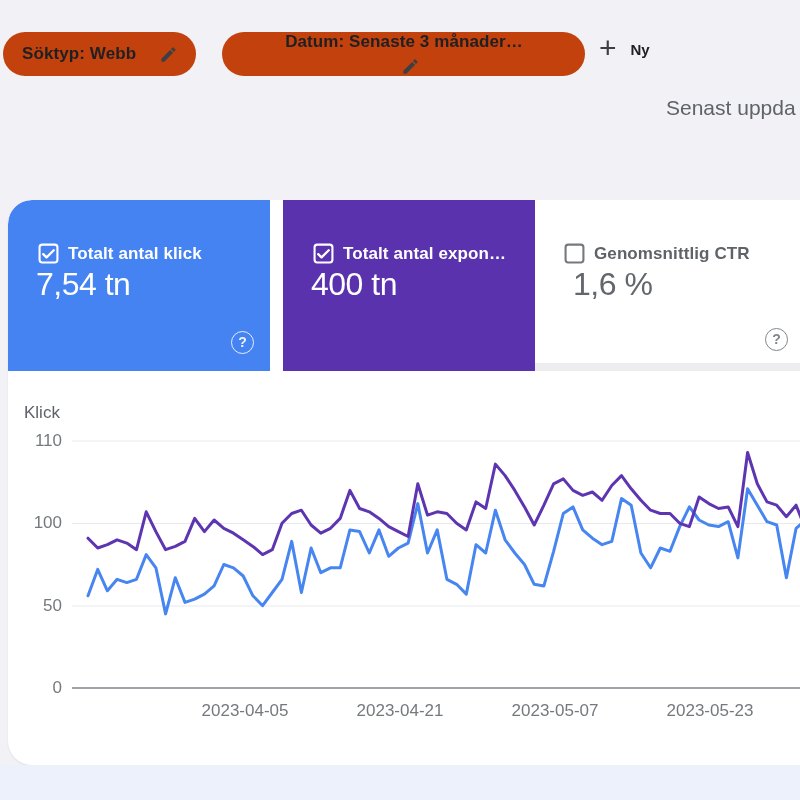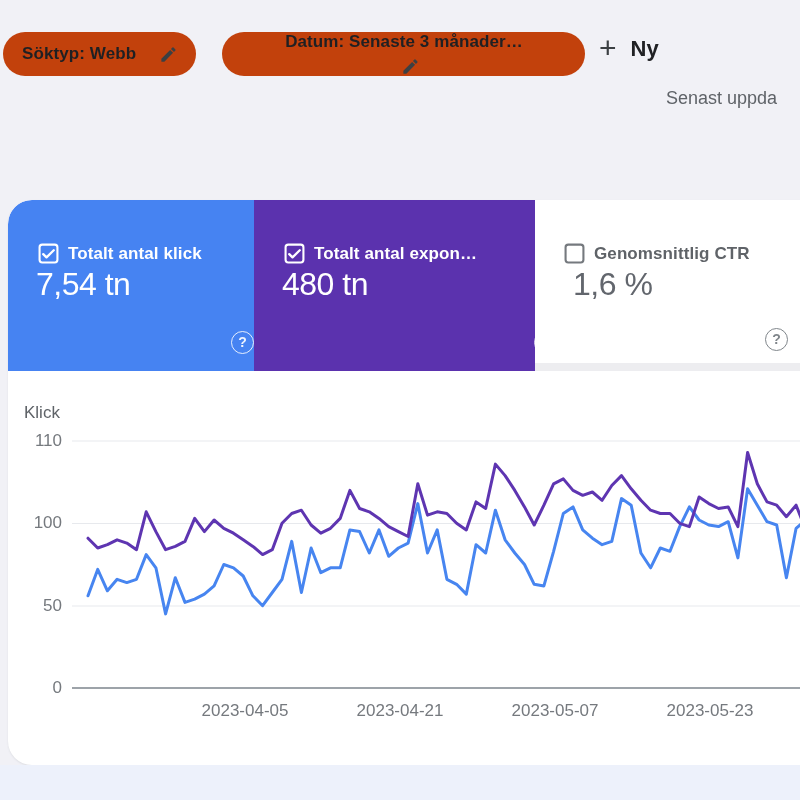--- a/index.html
+++ b/index.html
@@ -21,35 +21,35 @@
   .chip-2 { left:222px; width:363px;flex-direction:column; }
   .chip-label { font-size:17px; font-weight:700; letter-spacing:.1px; color:#1f2023; white-space:nowrap; }
   .pencil { width:19px; height:19px; flex:0 0 auto; margin-left:12px; }
   .pencil svg { width:100%; height:100%; fill:#3c4043; }
   .new-filter {
     position:absolute; left:599px; top:30px; height:38px;
     display:flex; align-items:center; gap:14px; cursor:pointer;
     background:none; border:none; font-family:inherit;
   }
   .plus-glyph { font-size:30px; font-weight:400; color:#3c4043; line-height:1; margin-top:-2px; }
-  .new-label { font-size:22px; font-weight:700; color:#202124; }
+  .new-label { font-size:15px; font-weight:700; color:#202124; }
   .last-updated {
-    position:absolute; left:666px; top:88px; white-space:nowrap;
-    font-size:18px; color:#5f6368;
+    position:absolute; left:666px; top:96px; white-space:nowrap;
+    font-size:21px; color:#5f6368;
   }
   
   .main-card {
     position:absolute; left:8px; top:200px; width:802px; height:565px;
     background:#ffffff; border-radius:24px 0 0 24px;
     box-shadow:0 1px 2px rgba(60,64,67,.10);
     overflow:hidden;
   }
   .tile { position:absolute; top:0; height:171px; cursor:pointer;padding-left:38px; }
   .tile-0 { left:0;     width:262px; border-radius:24px 0 0 0; }
-  .tile-1 { left:246px; width:319px; }
+  .tile-1 { left:275px; width:319px; }
   .tile-2 { left:527px; width:275px; height:163px; background:#ffffff; }
   .tile-underline { position:absolute; left:527px; top:163px; width:275px; height:8px; background:#ededf0; }
   .tile-head { position:absolute; left:30px; top:43px; display:flex; align-items:center; gap:9px; }
   .tile-2 .tile-head { left:29px; }
   .cb { width:21px; height:21px; flex:0 0 auto; }
   .cb svg { width:100%; height:100%; }
   .tile-label { font-size:17px; font-weight:700; letter-spacing:.1px; color:#ffffff; white-space:nowrap; }
   .tile-2 .tile-label { color:#5f6368; }
   .tile-value {
     position:absolute; left:28px; top:66px;
@@ -121,21 +121,21 @@
     <div class="tile tile-1" style="background: rgb(91, 50, 174);">
       <div class="tile-head">
         <span class="cb">
           <svg viewBox="0 0 20 20">
               <rect x="1.5" y="1.5" width="17" height="17" rx="2.5" fill="none" stroke="#ffffff" stroke-width="2"></rect>
               <path d="M5 10.6l3.1 3.1L15 6.9" fill="none" stroke="#ffffff" stroke-width="2.2" stroke-linecap="round" stroke-linejoin="round"></path>
             </svg>
         </span>
         <span class="tile-label">Totalt antal expon…</span>
       </div>
-      <div class="tile-value">480 tn</div>
+      <div class="tile-value">400 tn</div>
       <div class="help">?</div>
     </div>
 
     <div class="tile tile-2" style="background: rgb(255, 255, 255);">
       <div class="tile-head">
         <span class="cb">
           <svg viewBox="0 0 20 20">
               <rect x="1.5" y="1.5" width="17" height="17" rx="2.5" fill="none" stroke="#75797e" stroke-width="2"></rect>
             </svg>
         </span>

